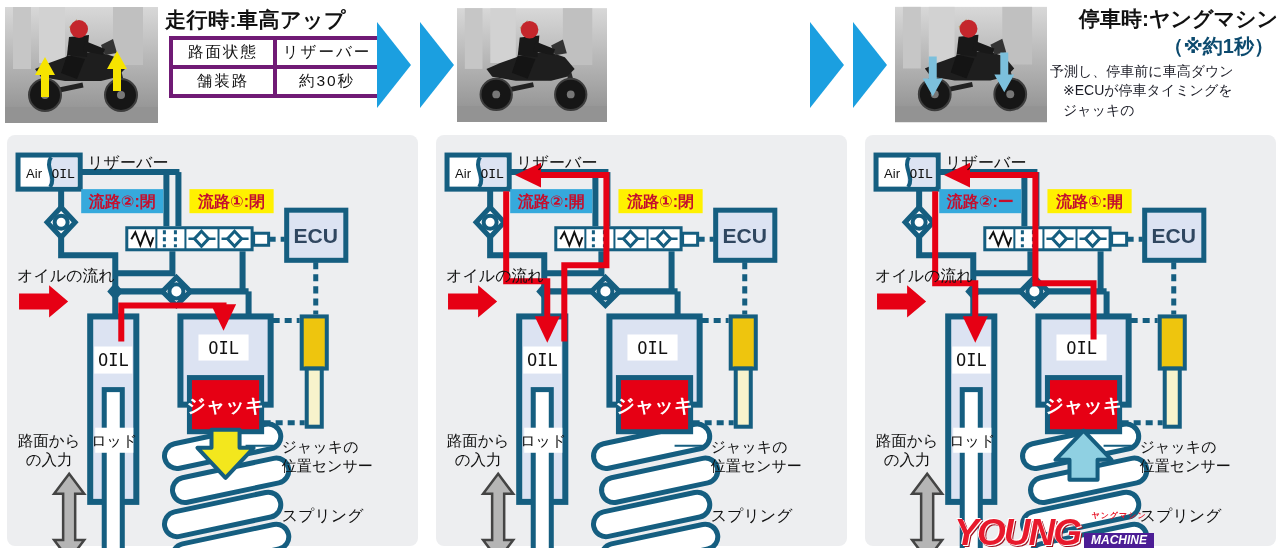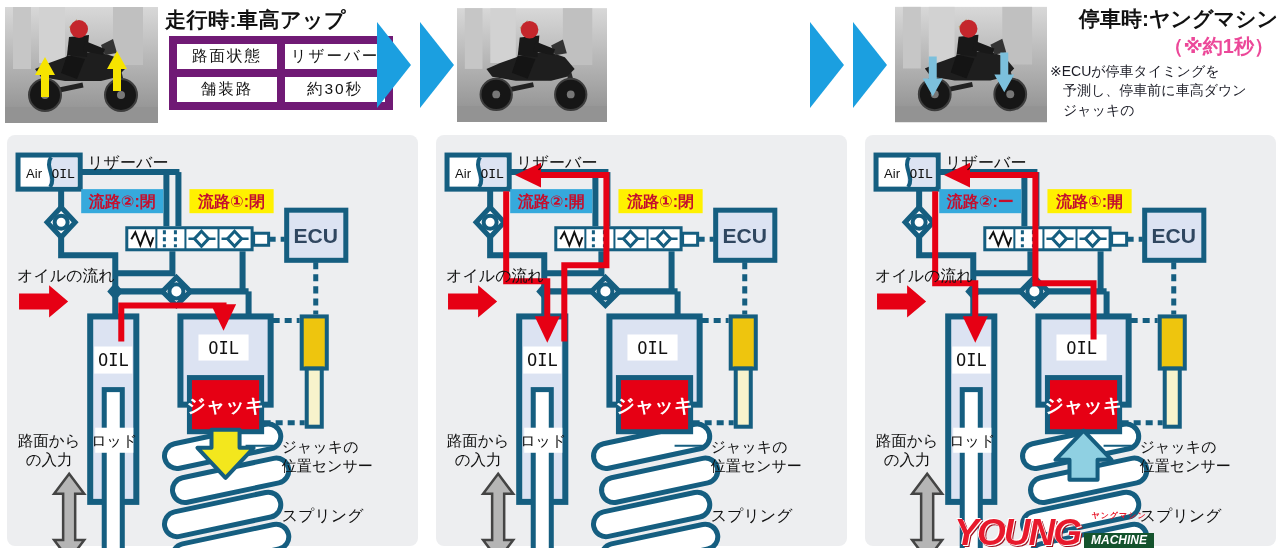--- a/index.html
+++ b/index.html
@@ -2,38 +2,38 @@
 <html><head>
 <meta charset="utf-8">
 <style>
   html,body{margin:0;padding:0;background:#fff;width:1280px;height:551px;overflow:hidden;
     font-family:"Liberation Sans","DejaVu Sans",sans-serif;}
   .stage-wrap{position:relative;width:1156px;height:551px;border-radius:14px;}
   .top{position:absolute;left:0;top:0;width:1280px;height:131px;background:#fff;}
   .photo{position:absolute;overflow:hidden;}
   .stage-title{position:absolute;font-weight:bold;font-size:21px;color:#111;white-space:nowrap;letter-spacing:0.5px;}
   .op-table{position:absolute;border-collapse:collapse;background:#fff;}
-  .op-table td{border:8px solid #701a75;width:100px;height:25px;text-align:center;
+  .op-table td{border:4px solid #701a75;width:100px;height:25px;text-align:center;
     font-size:15.5px;color:#111;letter-spacing:2px;padding:0;}
   .chev{position:absolute;display:flex;gap:9px;}
   .chev span{width:0;height:0;border-top:43px solid transparent;border-bottom:43px solid transparent;
     border-left:34px solid #1b9fe0;}
   .t3{position:absolute;left:1046px;top:5px;width:232px;text-align:right;}
   .t3 .l1{font-weight:bold;font-size:21px;color:#111;white-space:nowrap;}
-  .t3 .l2{font-weight:bold;font-size:20px;color:#ec4899;padding-right:4px;}
+  .t3 .l2{font-weight:bold;font-size:20px;color:#0c4a6e;padding-right:4px;}
   .note3{position:absolute;left:1050px;top:62px;width:230px;font-size:14px;line-height:1.38;color:#1b1c26;}
   .note3 span{display:block;white-space:nowrap;}
   .note3 span + span{margin-left:13px;}
   .panel{position:absolute;top:133px;width:415px;height:415px;}
   .wm{position:absolute;right:2px;bottom:3px;display:flex;align-items:flex-end;z-index:50;}
   .wm .young{font-size:37px;font-weight:700;font-style:italic;color:#e8192c;letter-spacing:-2px;line-height:0.85;
     text-shadow:1px 1px 0 #fff,-1px -1px 0 #fff,2px 2px 0 #9b1220;}
   .wm .right{display:flex;flex-direction:column;align-items:stretch;margin-left:4px;gap:12px;}
   .wm .kana{font-size:8px;color:#e8192c;font-weight:bold;text-align:center;letter-spacing:1px;}
-  .wm .machine{font-size:12px;font-weight:900;font-style:italic;color:#fff;background:#14532d;
+  .wm .machine{font-size:12px;font-weight:900;font-style:italic;color:#fff;background:#4c1d95;
     padding:1px 7px;line-height:1.1;}
   text{font-family:"Liberation Sans","DejaVu Sans",sans-serif;}
   .mono{font-family:"DejaVu Sans Mono","Liberation Mono",monospace;}
 </style>
 </head>
 <body>
 
 <svg width="0" height="0" style="position:absolute" aria-hidden="true">
 <defs>
   <marker id="arrR" markerWidth="4.6" markerHeight="4.2" refX="3.2" refY="2.1" orient="auto">
@@ -200,22 +200,22 @@
         <use href="#g-moto"></use>
         <use href="#arr-dn-b" transform="translate(28,50)"></use>
         <use href="#arr-dn-b" transform="translate(100,46)"></use>
       </svg>
     </div>
     <div class="t3">
       <div class="l1">停車時:ヤングマシン</div>
       <div class="l2">（※約1秒）</div>
     </div>
     <div class="note3">
+      <span>予測し、停車前に車高ダウン</span>
       <span>※ECUが停車タイミングを</span>
-      <span>予測し、停車前に車高ダウン</span>
       <span>ジャッキの</span>
     </div>
   </div>
 
   <div class="panel" style="left:5px">
     <svg width="415" height="415" viewBox="0 0 414 414">
       <use href="#g-base"></use>
 
       <path d="M116,208 V172 H218 V190" stroke="#e60014" stroke-width="6" fill="none" marker-end="url(#arrR)"></path>
 

